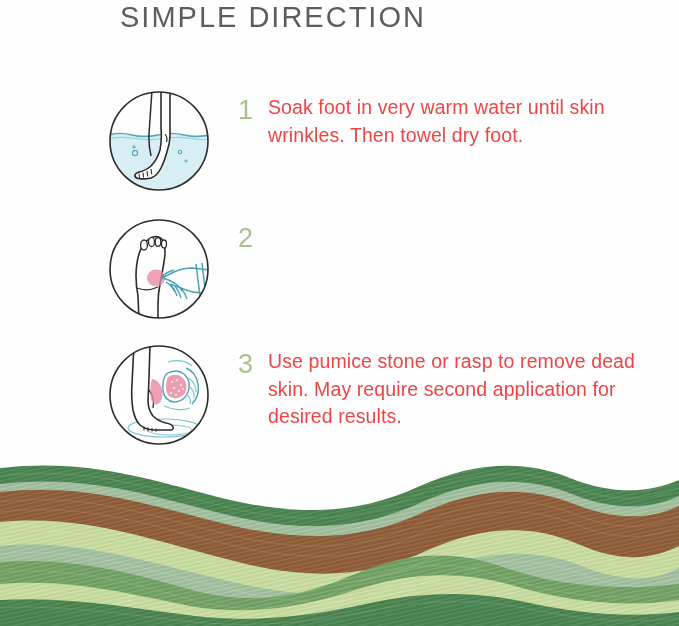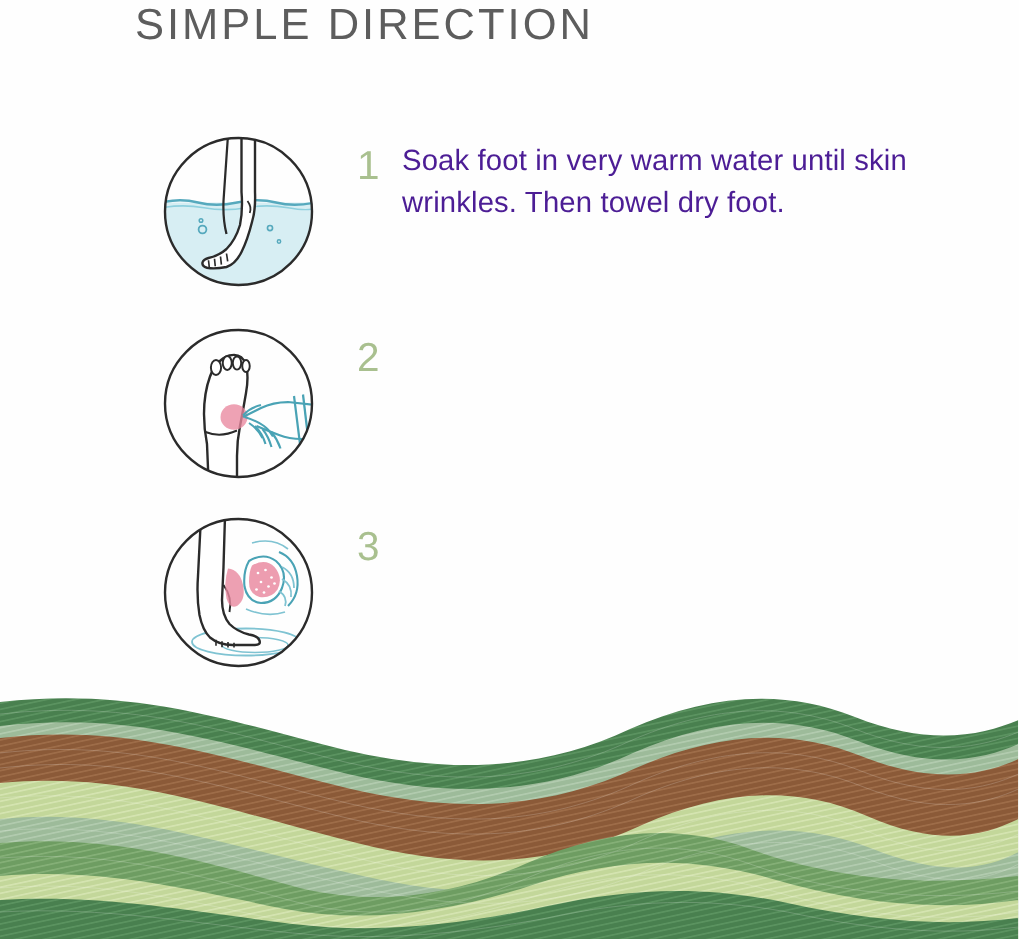--- a/index.html
+++ b/index.html
@@ -19,21 +19,21 @@
     position: relative;
     width: 679px;
     height: 626px;
     background: #fefefe;
     overflow: hidden;
   }
 
   
   #title {
     position: absolute;
-    left: 90px;
+    left: 120px;
     top: 0px;
     font-size: 29px;
     line-height: 34px;
     letter-spacing: 2.0px;
     color: #5d5d5d;
     font-weight: 400;
     white-space: nowrap;
     font-family: "Liberation Sans", sans-serif;
   }
 
@@ -74,21 +74,21 @@
     font-weight: 400;
     text-align: left;
     font-family: "Liberation Sans", sans-serif;
   }
   .step-text {
     flex: 1 1 auto;
     margin-top: 4px;
     margin-right: 32px;
     font-size: 19.5px;
     line-height: 27.5px;
-    color: #4c1d95;
+    color: #ef4444;
     font-weight: 400;
     letter-spacing: 0.1px;
     font-family: "Liberation Sans", sans-serif;
   }
 
   
   .step.s1 { margin-bottom: 20px; }
   .step.s2 { margin-bottom: 18px; }
   .step.s3 { margin-bottom: 0px; }
 
@@ -240,20 +240,21 @@
             <path d="M80 42 Q87 46 86 54" fill="none" stroke="#7fc3d2" stroke-width="1.2"></path>
             <path d="M78 50 Q84 54 82 60" fill="none" stroke="#7fc3d2" stroke-width="1.2"></path>
 
             <path d="M60 18 Q74 14 84 22" fill="none" stroke="#7fc3d2" stroke-width="1.1"></path>
             <path d="M56 62 Q70 68 82 64" fill="none" stroke="#7fc3d2" stroke-width="1.1"></path>
           </g>
           <circle cx="51" cy="51" r="49" fill="none" stroke="#2b2b2b" stroke-width="1.6"></circle>
         </svg>
       </div>
       <div class="step-num">3</div>
+      <div class="step-text">Use pumice stone or rasp to remove dead skin. May require second application for desired results.</div>
     </div>
 
   </div>
 
   <div id="wave-band">
     <svg viewBox="0 0 679 170" preserveAspectRatio="none" xmlns="http://www.w3.org/2000/svg">
       <defs>
 
         <pattern id="strDark" width="4" height="4" patternUnits="userSpaceOnUse" patternTransform="rotate(-12)">
           <rect width="4" height="4" fill="#49804f"></rect>

